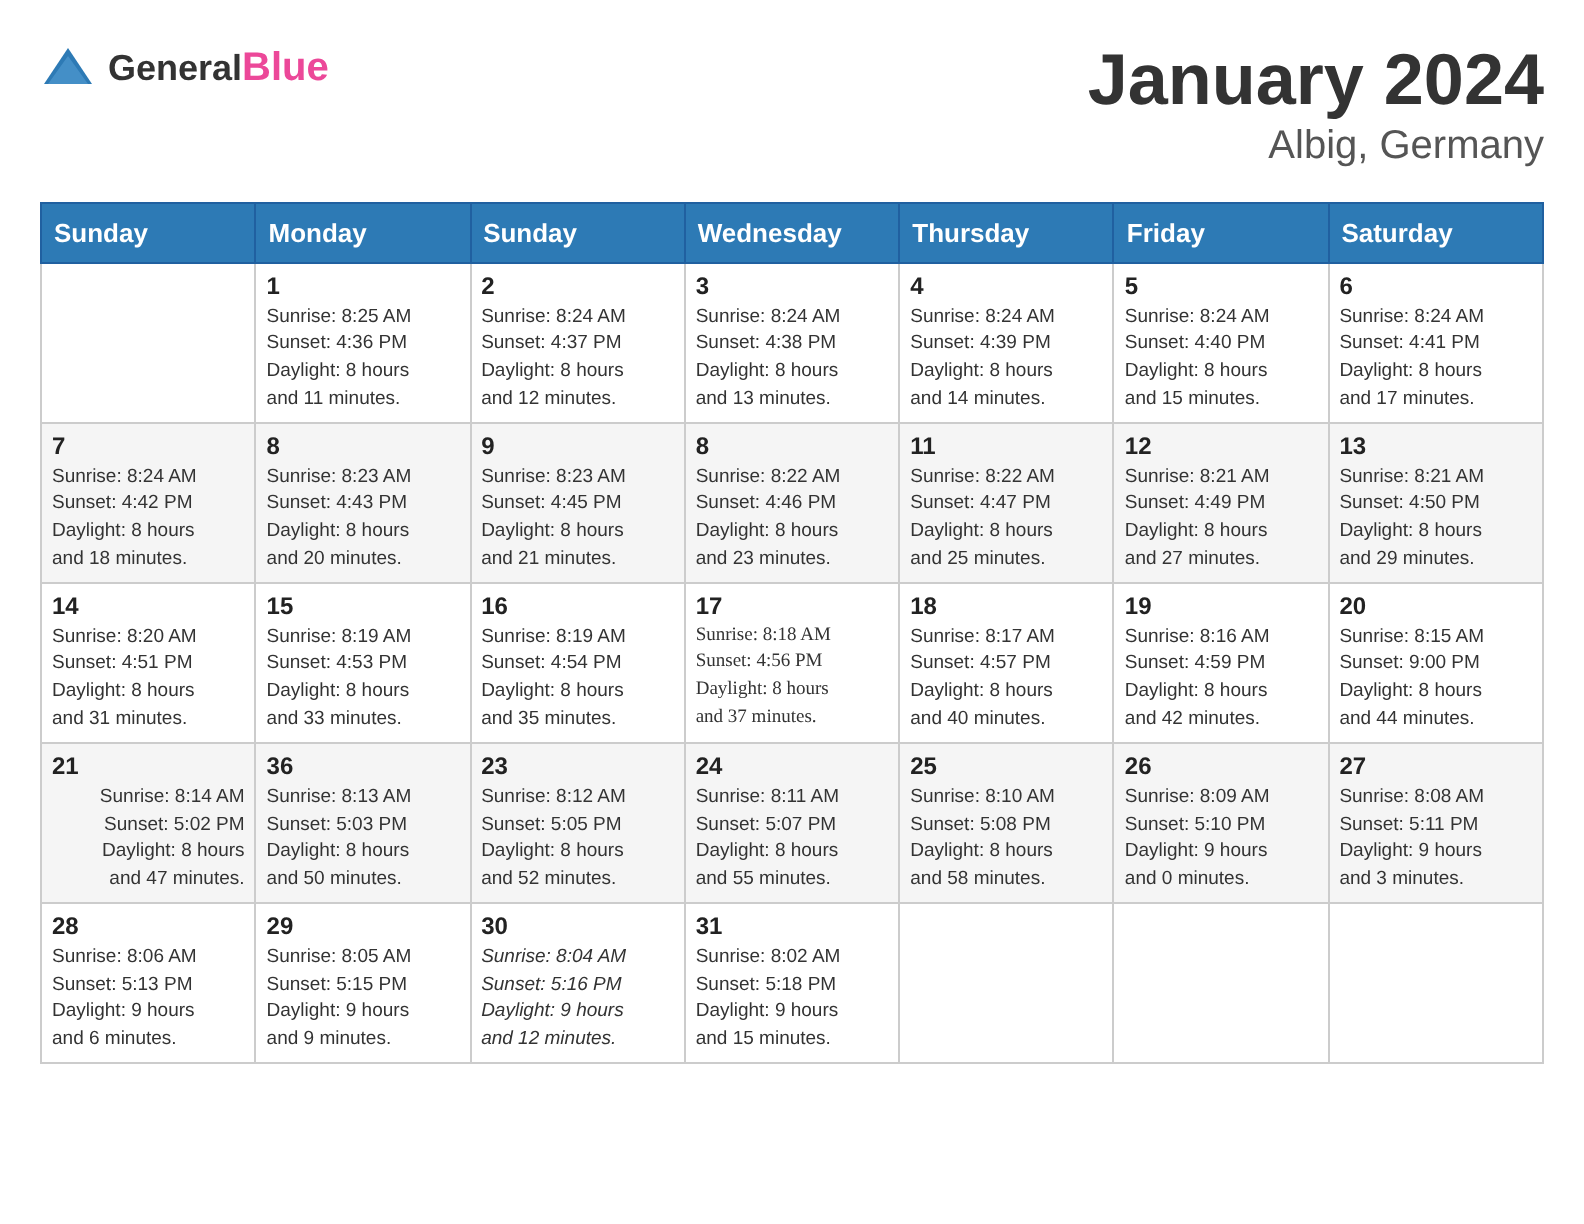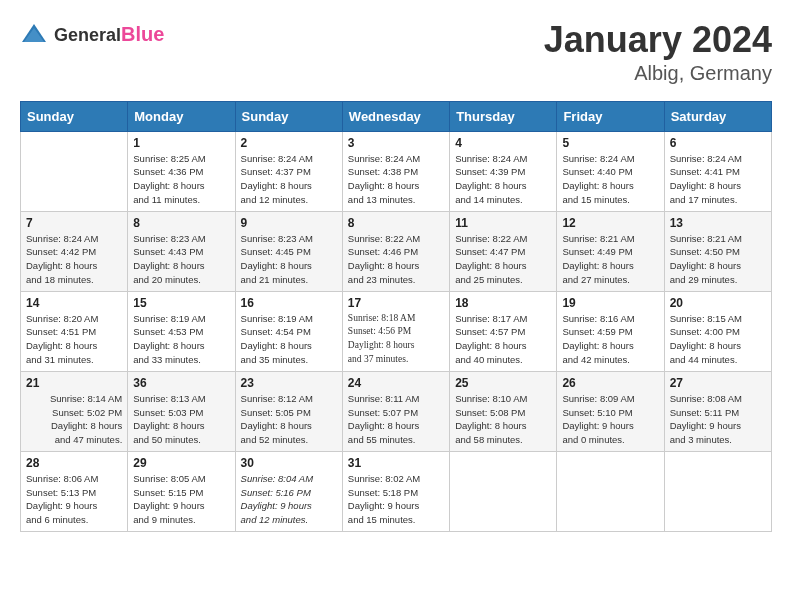--- a/index.html
+++ b/index.html
@@ -262,21 +262,21 @@
         <td>
           <div class="day-num">19</div>
           <div class="day-info" style="white-space: pre-line;">Sunrise: 8:16 AM
 Sunset: 4:59 PM
 Daylight: 8 hours
 and 42 minutes.</div>
         </td>
         <td>
           <div class="day-num">20</div>
           <div class="day-info" style="white-space: pre-line;">Sunrise: 8:15 AM
-Sunset: 4:00 PM
+Sunset: 9:00 PM
 Daylight: 8 hours
 and 44 minutes.</div>
         </td>
       </tr>
       <tr>
         <td>
           <div class="day-num">21</div>
           <div class="day-info" style="white-space: pre-line; text-align: right;">Sunrise: 8:14 AM
 Sunset: 5:02 PM
 Daylight: 8 hours

